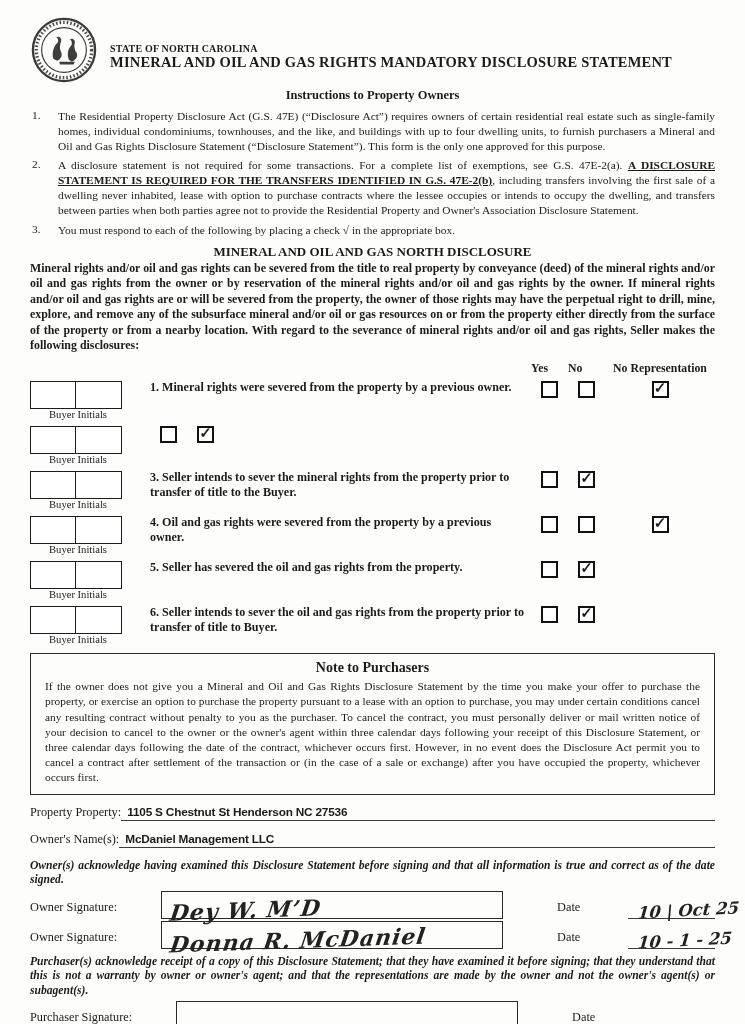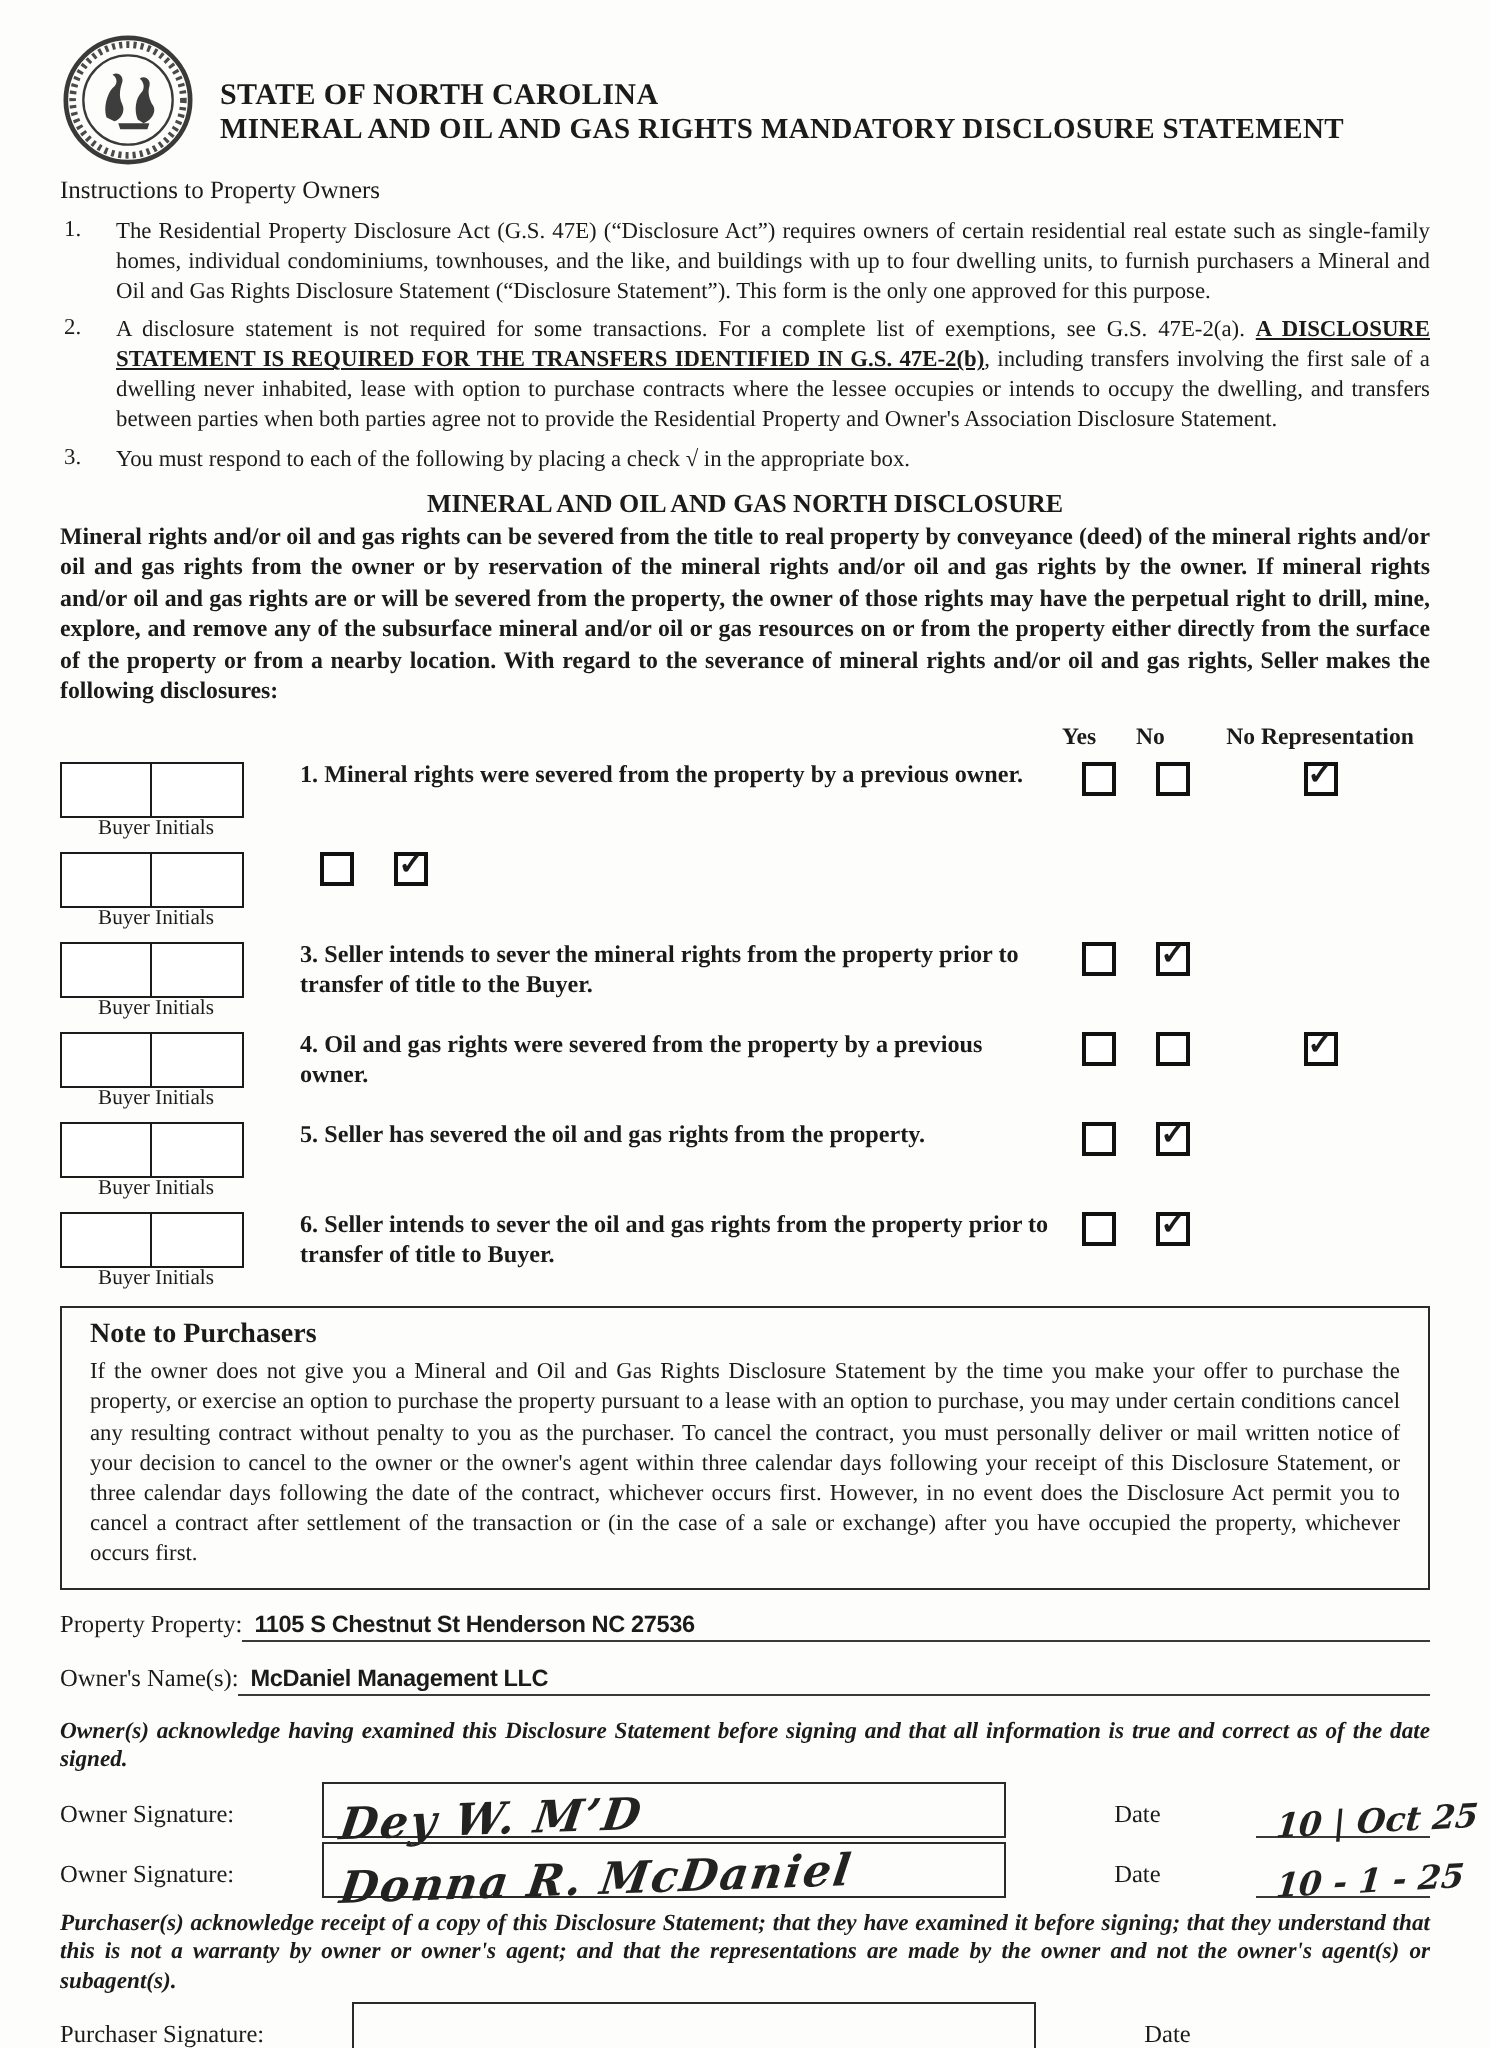--- a/index.html
+++ b/index.html
@@ -6,24 +6,24 @@
   .page {
     position:relative; width:745px; height:1024px; margin:0 auto;
     background:#fdfdfb; color:#1b1b1b; overflow:hidden;
     font-family:"Liberation Serif", serif;
     box-sizing:border-box; padding:16px 30px 8px 30px;
   }
   
   .hdr { display:flex; align-items:center; gap:12px; margin-bottom:4px; }
   .seal { flex:none; width:68px; height:68px; }
   .hdr-titles { padding-top:14px; }
-  .hdr-line1 { font-size:15px; font-weight:bold; letter-spacing:.2px; }
+  .hdr-line1 { font-size:10px; font-weight:bold; letter-spacing:.2px; }
   .hdr-line2 { font-size:14.5px; font-weight:bold; letter-spacing:.2px; }
   
-  .instr-head { text-align:left; font-weight:normal; font-size:12.5px; margin:2px 0 6px 0; }
+  .instr-head { text-align:center; font-weight:bold; font-size:12.5px; margin:2px 0 6px 0; }
   .instr-item { display:flex; margin-bottom:5px; }
   .instr-num { flex:none; width:26px; padding-left:2px; font-size:11.4px; }
   .instr-text { flex:1; font-size:11.4px; line-height:1.3; text-align:justify; }
   .u-bold { font-weight:bold; text-decoration:underline; }
   
   .disc-head { text-align:center; font-weight:bold; font-size:13px; margin:6px 0 1px 0; }
   .disc-intro { font-weight:bold; font-size:11.9px; line-height:1.3; text-align:justify; }
   .cols-header { display:flex; font-weight:bold; font-size:11.8px; margin:8px 0 4px 0; }
   .cols-spacer { flex:1; }
   .col-yes,.col-no { flex:none; width:37px; text-align:left; }
@@ -37,21 +37,21 @@
   .disc-text { flex:1; font-weight:bold; font-size:12.1px; line-height:1.22; padding-right:6px; }
   .cbcell { flex:none; width:37px; display:flex; justify-content:center; padding-top:1px; }
   .cbcell-norep { flex:none; width:110px; display:flex; justify-content:center; padding-top:1px; }
   .cb {
     position:relative; width:13px; height:13px; border:2px solid #111;
     background:#fff; display:inline-block; text-align:center;
     font-size:15px; font-weight:bold; line-height:11px; overflow:visible;
   }
   
   .note-box { border:1.6px solid #2a2a2a; margin:8px 0 10px 0; padding:6px 14px 9px 14px; }
-  .note-head { font-weight:bold; font-size:14px; margin-bottom:3px; }
+  .note-head { text-align:center; font-weight:bold; font-size:14px; margin-bottom:3px; }
   .note-body { font-size:11.4px; line-height:1.32; text-align:justify; }
   
   .field-line { display:flex; align-items:baseline; margin-bottom:11px; font-size:12.3px; }
   .field-label { flex:none; white-space:nowrap; }
   .field-value {
     flex:1; border-bottom:1.2px solid #3a3a3a; padding:0 4px 1px 6px;
     font-family:"Liberation Sans", sans-serif; font-weight:bold; font-size:11.8px;
     letter-spacing:-.2px;
   }
   .ack { font-style:italic; font-weight:bold; font-size:11.6px; line-height:1.25; margin-bottom:3px; text-align:justify; }

